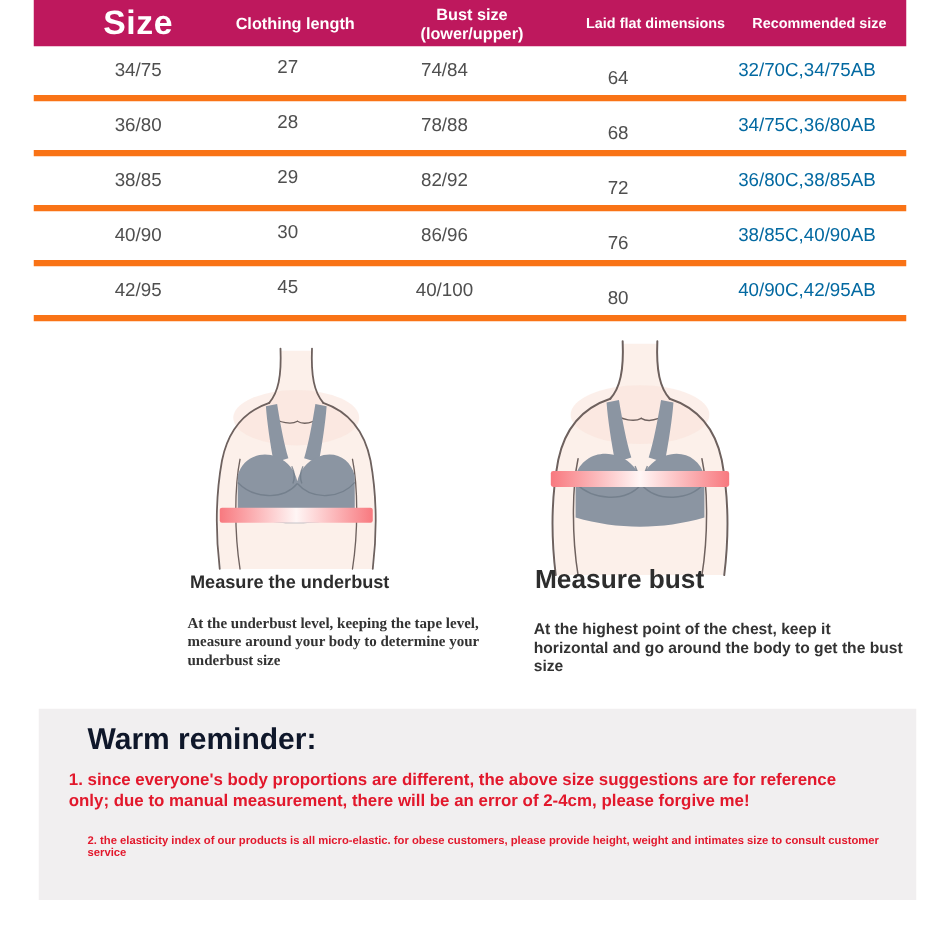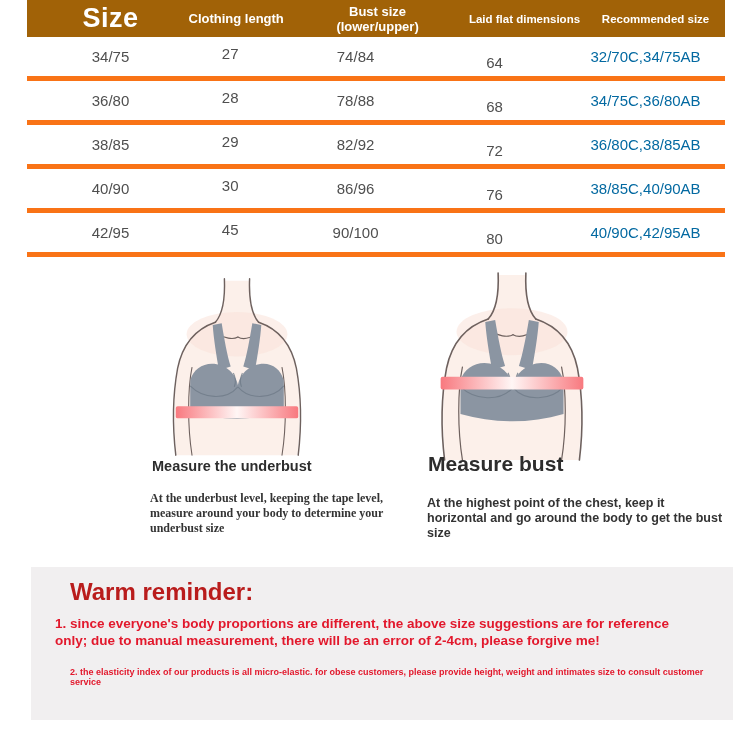--- a/index.html
+++ b/index.html
@@ -2,21 +2,21 @@
 <html><head>
 <meta charset="utf-8">
 <style>
   html,body{margin:0;padding:0;background:#ffffff;}
   .sheet{
     position:relative;width:750px;height:748px;background:#ffffff;overflow:hidden;
     font-family:"Liberation Sans",sans-serif;
   }
   
   .size-table{position:absolute;left:27px;top:0;width:698px;}
-  .thead{display:flex;align-items:center;background:#a16207;height:37px;}
+  .thead{display:flex;align-items:center;background:#be185d;height:37px;}
   .th{color:#ffffff;font-weight:bold;text-align:center;}
   .th.c1{font-size:27px;letter-spacing:.5px;padding-left:22px;}
   .th.c2{font-size:13px;transform:translateX(6px);}
   .th.c3{font-size:13px;transform:translateX(22px);}
   .th.c4{font-size:11.5px;transform:translateX(30px);}
   .th.c5{font-size:11.5px;transform:translateX(10px);}
   .tr{display:flex;align-items:center;height:39px;border-bottom:5px solid #f97316;
       color:#4f4f4f;font-size:15px;}
   .td{text-align:center;}
   .c1{width:18.2%;} .c2{width:17.2%;} .c3{width:19.9%;} .c4{width:21.2%;} .c5{width:23.5%;}
@@ -27,21 +27,21 @@
   
   .fig{position:absolute;}
   .fig-title{position:absolute;font-weight:bold;color:#2d2d2d;}
   .fig-title.left{left:152px;top:458px;font-size:14.5px;}
   .fig-title.right{left:428px;top:452px;font-size:21px;}
   .fig-desc{position:absolute;font-weight:bold;color:#333333;}
   .fig-desc.left{left:150px;top:491px;width:244px;font-size:12px;line-height:1.25;font-family:Liberation Serif, serif;}
   .fig-desc.right{left:427px;top:496px;width:300px;font-size:12.5px;line-height:1.2;}
   
   .reminder{position:absolute;left:31px;top:567px;width:702px;height:153px;background:#f1eff0;}
-  .reminder-title{position:absolute;left:39px;top:11px;font-size:24px;font-weight:bold;color:#b91c1c;}
+  .reminder-title{position:absolute;left:39px;top:11px;font-size:24px;font-weight:bold;color:#0f172a;}
   .reminder-p1{position:absolute;left:24px;top:48px;width:620px;font-size:13.5px;font-weight:bold;
                color:#e2182c;line-height:1.28;}
   .reminder-p2{position:absolute;left:39px;top:100px;width:640px;font-size:9px;font-weight:bold;
                color:#e2182c;}
   svg{display:block;}
 </style>
 </head>
 <body>
 
 <div class="sheet">
@@ -79,21 +79,21 @@
     <div class="tr">
       <div class="td c1">40/90</div>
       <div class="td c2">30</div>
       <div class="td c3">86/96</div>
       <div class="td c4">76</div>
       <div class="td c5">38/85C,40/90AB</div>
     </div>
     <div class="tr">
       <div class="td c1">42/95</div>
       <div class="td c2">45</div>
-      <div class="td c3">90/100</div>
+      <div class="td c3">40/100</div>
       <div class="td c4">80</div>
       <div class="td c5">40/90C,42/95AB</div>
     </div>
   </div>
 
   <svg width="0" height="0" style="position:absolute" aria-hidden="true">
     <defs>
       <linearGradient id="tapeGrad" x1="0" y1="0" x2="1" y2="0">
         <stop offset="0" stop-color="#f8797f"></stop>
         <stop offset="0.5" stop-color="#fff6f5"></stop>

